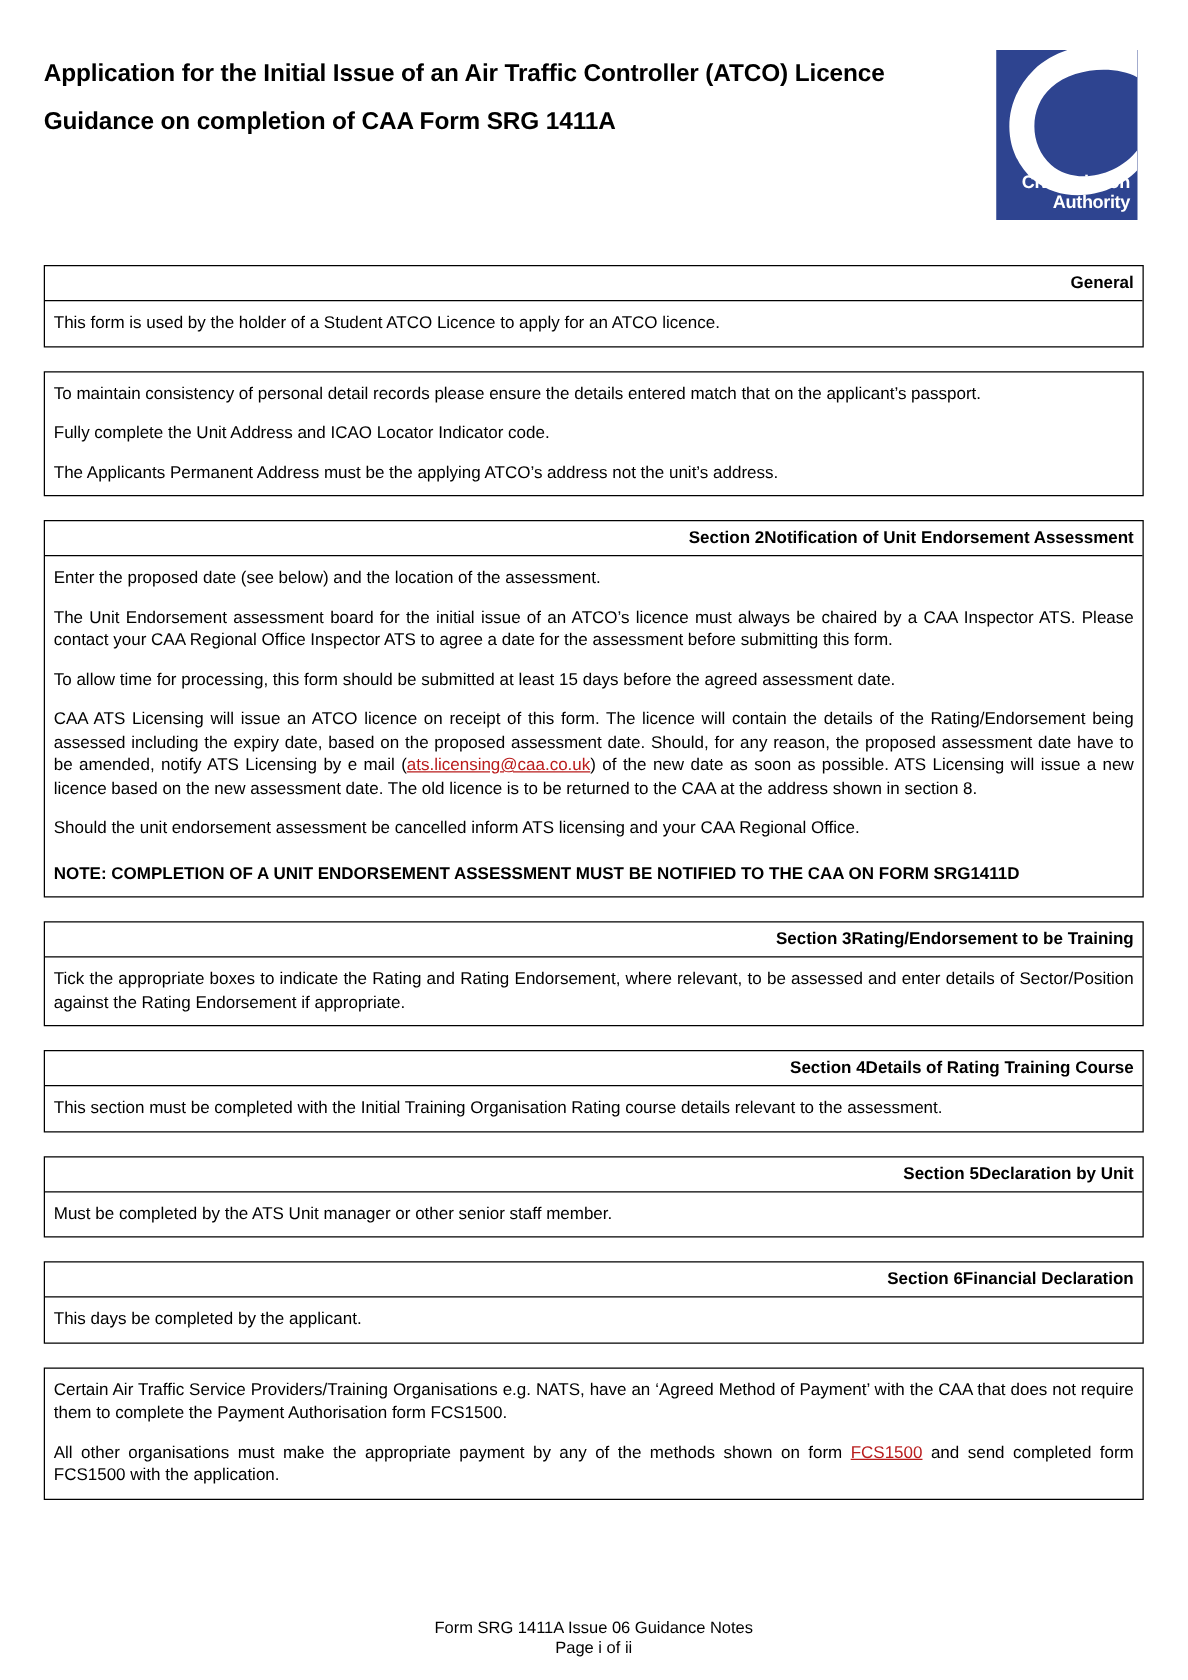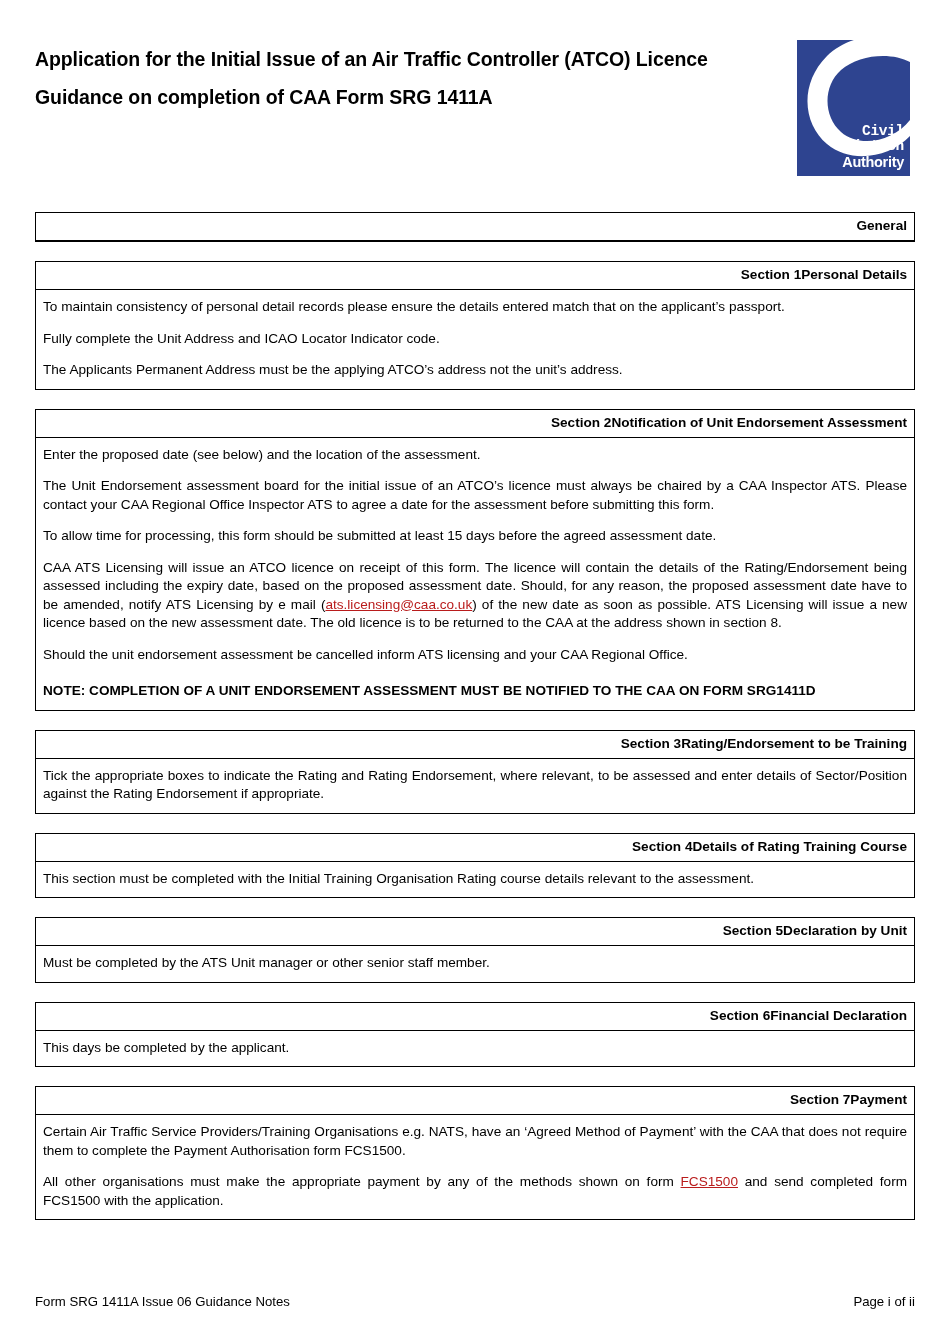--- a/index.html
+++ b/index.html
@@ -75,21 +75,21 @@
     right: 6px;
     bottom: 6px;
     color: #ffffff;
     font-size: 14.5px;
     font-weight: bold;
     line-height: 15.5px;
     letter-spacing: -0.3px;
     text-align: right;
     z-index: 3;
   }
-  .logo-text .l1 { display: block; font-family: Liberation Mono, monospace; }
+  .logo-text .l1 { display: block; }
   .logo-text .l2 { display: block; margin-left: 22px; }
 
   
   .sections {
     position: absolute;
     left: 35px;
     top: 212px;
     width: 880px;
   }
   .sec {
@@ -140,20 +140,21 @@
   .footer {
     position: absolute;
     left: 35px;
     top: 1294px;
     width: 880px;
     display: flex;
     justify-content: space-between;
     align-items: center;
     font-size: 13.2px;
     line-height: 16px;
+    flex-direction: column;
   }
 </style>
 </head>
 <body>
 
 <div class="page">
 
   <div class="header">
 
     <div class="title-block">
@@ -177,23 +178,25 @@
         <span class="l1">Civil Aviation</span>
         <span class="l2">Authority</span>
       </div>
     </div>
 
   </div>
 
   <div class="sections" id="sections-root">
       <div class="sec">
         <div class="sec-head"><span>General</span></div>
-      </div>
-      <div class="sec">
-        <div class="sec-head"><span class="sec-no">Section 1</span><span>Personal Details</span></div>
+        <div class="sec-body">
+          <p class="nojust">This form is used by the holder of a Student ATCO Licence to apply for an ATCO licence.</p>
+        </div>
+      </div>
+      <div class="sec">
         <div class="sec-body">
           <p class="nojust">To maintain consistency of personal detail records please ensure the details entered match that on the applicant’s passport.</p>
           <p class="nojust">Fully complete the Unit Address and ICAO Locator Indicator code.</p>
           <p class="nojust">The Applicants Permanent Address must be the applying ATCO’s address not the unit’s address.</p>
         </div>
       </div>
       <div class="sec">
         <div class="sec-head"><span class="sec-no">Section 2</span><span>Notification of Unit Endorsement Assessment</span></div>
         <div class="sec-body">
           <p class="nojust">Enter the proposed date (see below) and the location of the assessment.</p>
@@ -222,21 +225,20 @@
           <p class="nojust">Must be completed by the ATS Unit manager or other senior staff member.</p>
         </div>
       </div>
       <div class="sec">
         <div class="sec-head"><span class="sec-no">Section 6</span><span>Financial Declaration</span></div>
         <div class="sec-body">
           <p class="nojust">This days be completed by the applicant.</p>
         </div>
       </div>
       <div class="sec">
-        <div class="sec-head"><span class="sec-no">Section 7</span><span>Payment</span></div>
         <div class="sec-body">
           <p>Certain Air Traffic Service Providers/Training Organisations e.g. NATS, have an ‘Agreed Method of Payment’ with the CAA that does not require them to complete the Payment Authorisation form FCS1500.</p>
           <p>All other organisations must make the appropriate payment by any of the methods shown on form <span class="link">FCS1500</span> and send completed form FCS1500 with the application.</p>
         </div>
       </div>
     </div>
 
   <div class="footer">
     <span>Form SRG 1411A Issue 06 Guidance Notes</span>
     <span>Page i of ii</span>

